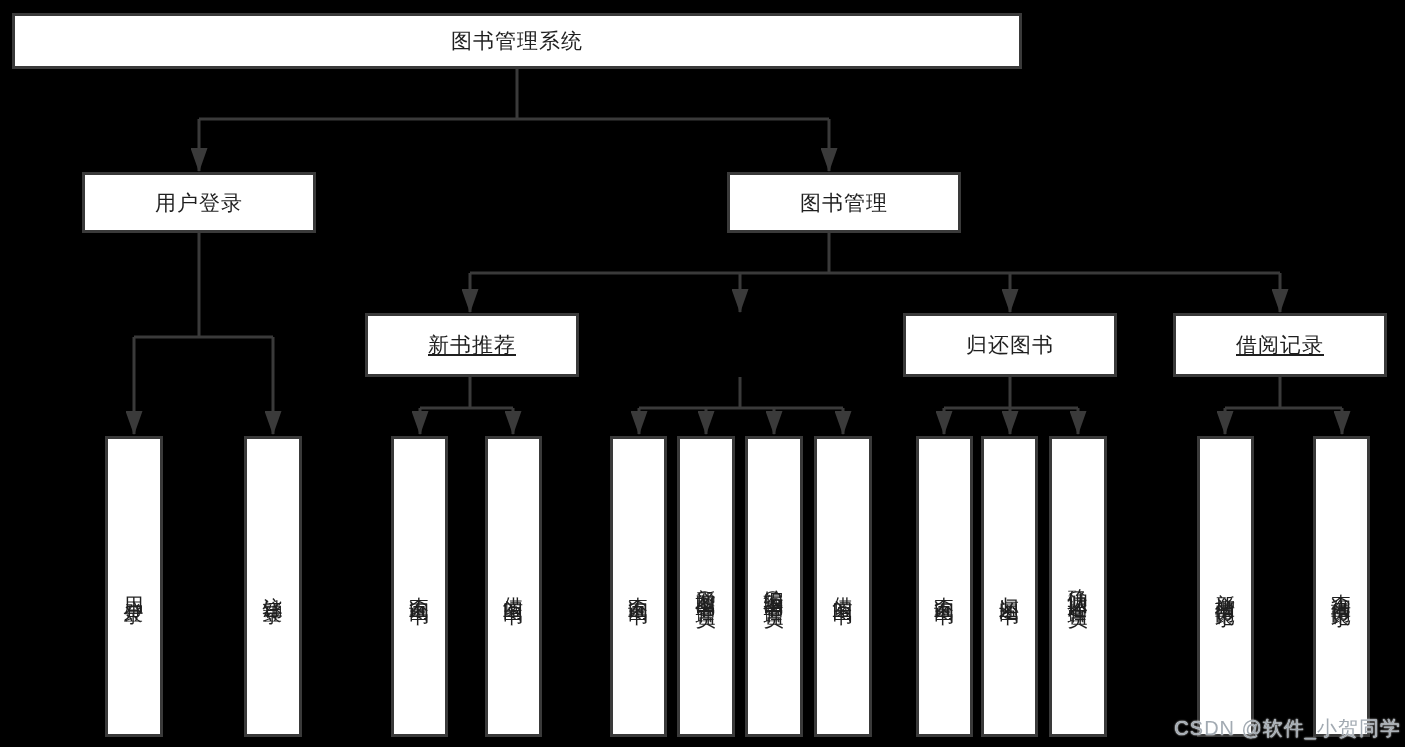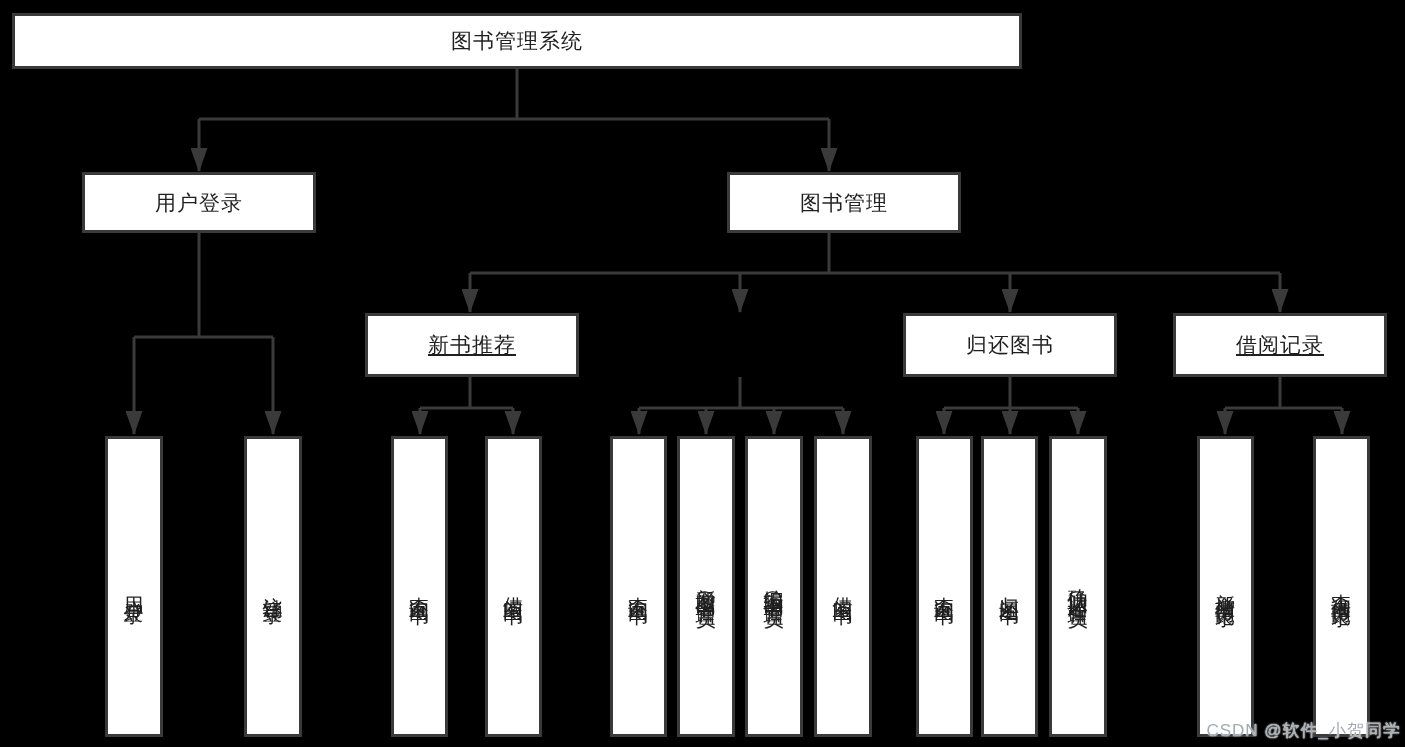--- a/index.html
+++ b/index.html
@@ -62,21 +62,21 @@
   .leaf-7{left:745px;}
   .leaf-8{left:814px;}
   .leaf-9{left:916px;width:57px;}
   .leaf-10{left:981px;width:57px;}
   .leaf-11{left:1049px;}
   .leaf-12{left:1197px;width:57px;}
   .leaf-13{left:1313px;width:57px;}
   .watermark{
     position:absolute;
     right:4px;bottom:5px;
-    font-size:17px;
+    font-size:20px;
     color:#a2aab2;
     letter-spacing:1px;
     text-shadow:0 0 2px #fff,0 0 1px #fff;
     white-space:nowrap;
   }
 </style>
 </head>
 <body>
 
 <div class="canvas">

